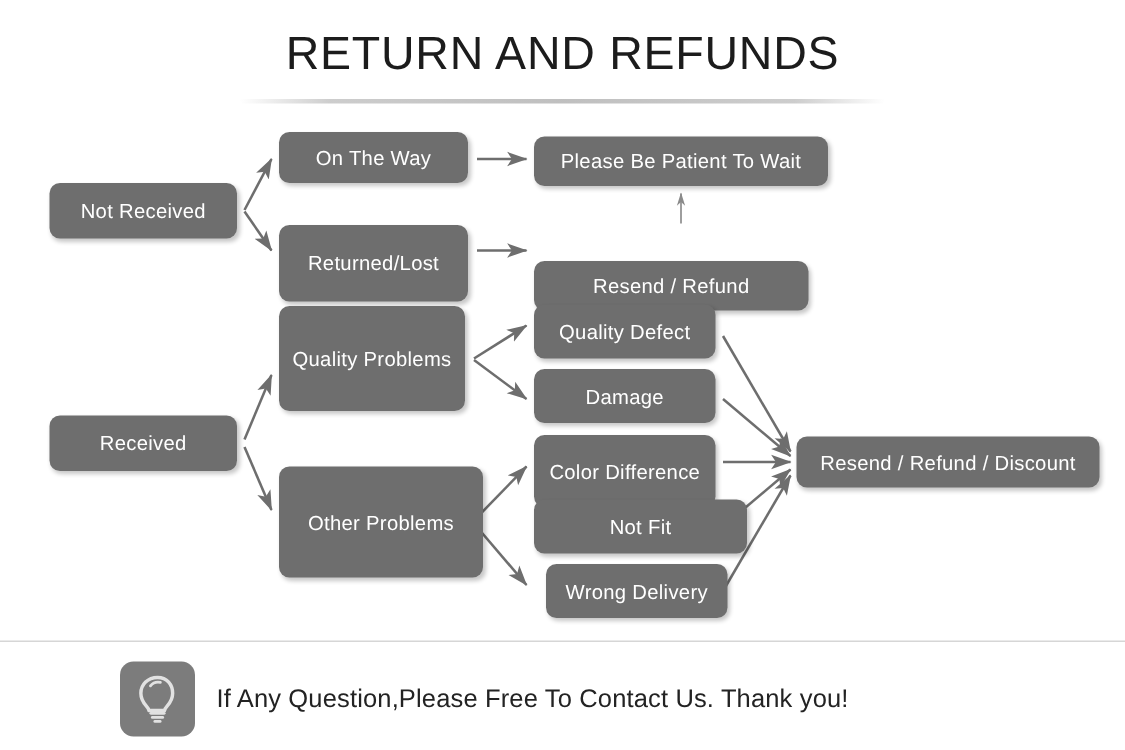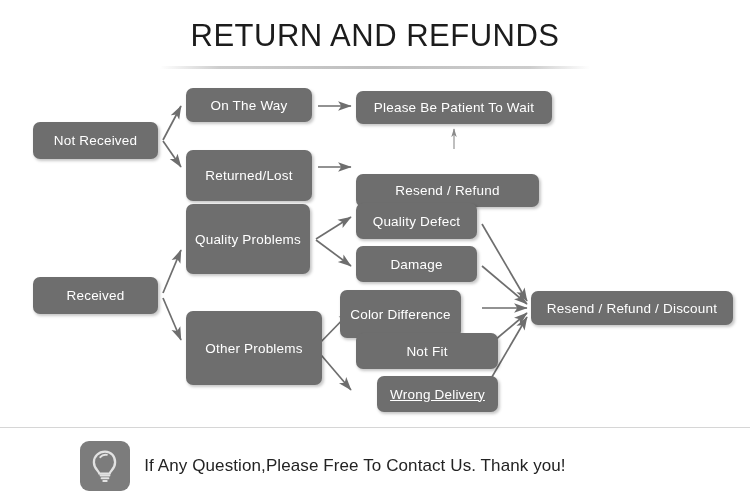--- a/index.html
+++ b/index.html
@@ -176,25 +176,25 @@
   <div class="node" style="left:33px;  top:277px; width:125px; height:37px;">Received</div>
 
   <div class="node" style="left:186px; top:204px; width:124px; height:70px;">Quality Problems</div>
 
   <div class="node" style="left:186px; top:311px; width:136px; height:74px;">Other Problems</div>
 
   <div class="node" style="left:356px; top:203px; width:121px; height:36px;">Quality Defect</div>
 
   <div class="node" style="left:356px; top:246px; width:121px; height:36px;">Damage</div>
 
-  <div class="node" style="left:340px; top:290px; width:121px; height:48px;">Color Difference</div>
+  <div class="node" style="left:356px; top:290px; width:121px; height:48px;">Color Difference</div>
 
   <div class="node" style="left:356px; top:333px; width:142px; height:36px;">Not Fit</div>
 
-  <div class="node" style="left:377px; top:376px; width:121px; height:36px;text-decoration:underline;">Wrong Delivery</div>
+  <div class="node" style="left:364px; top:376px; width:121px; height:36px;">Wrong Delivery</div>
 
   <div class="node" style="left:531px; top:291px; width:202px; height:34px;">Resend / Refund / Discount</div>
 
   <div id="footer-divider"></div>
 
   <div id="footer">
     <div id="footer-icon">
       <svg width="32" height="34" viewBox="0 0 32 34" xmlns="http://www.w3.org/2000/svg">
         <path d="M16 2.6 C9.6 2.6 4.9 7.4 4.9 13.2 c0 3.9 2.0 6.7 3.7 8.6 1.0 1.1 1.6 2.0 1.7 2.9 l10.4 0 c0.1 -0.9 0.7 -1.8 1.7 -2.9 1.7 -1.9 3.7 -4.7 3.7 -8.6 C26.1 7.4 22.4 2.6 16 2.6 Z" fill="none" stroke="#e2e2e2" stroke-width="2.3" stroke-linejoin="round"></path>
         <path d="M11.3 8.2 C12.9 6.2 15.4 5.4 17.9 5.9" fill="none" stroke="#e2e2e2" stroke-width="1.9" stroke-linecap="round"></path>

